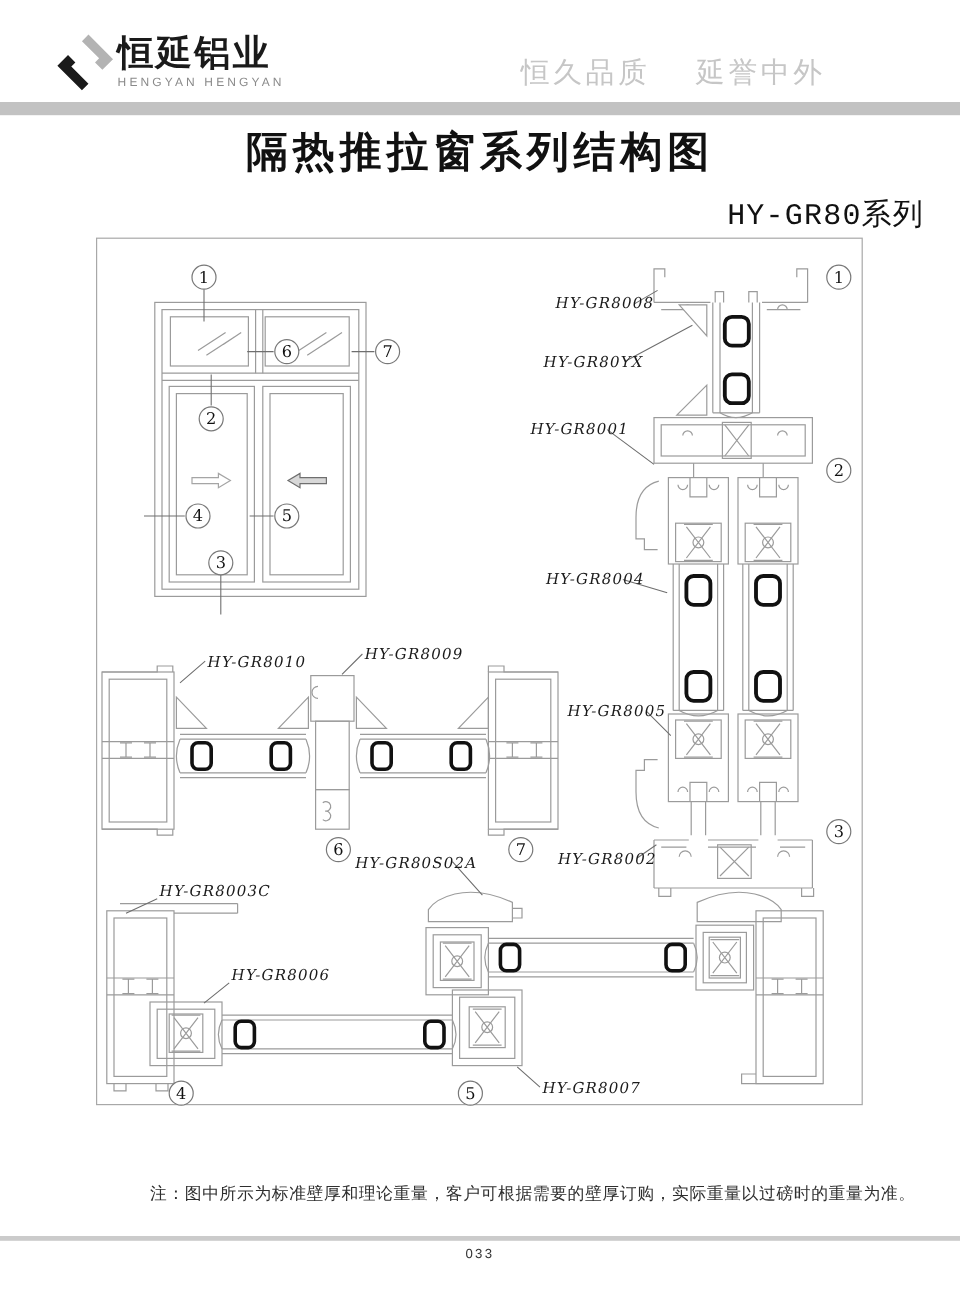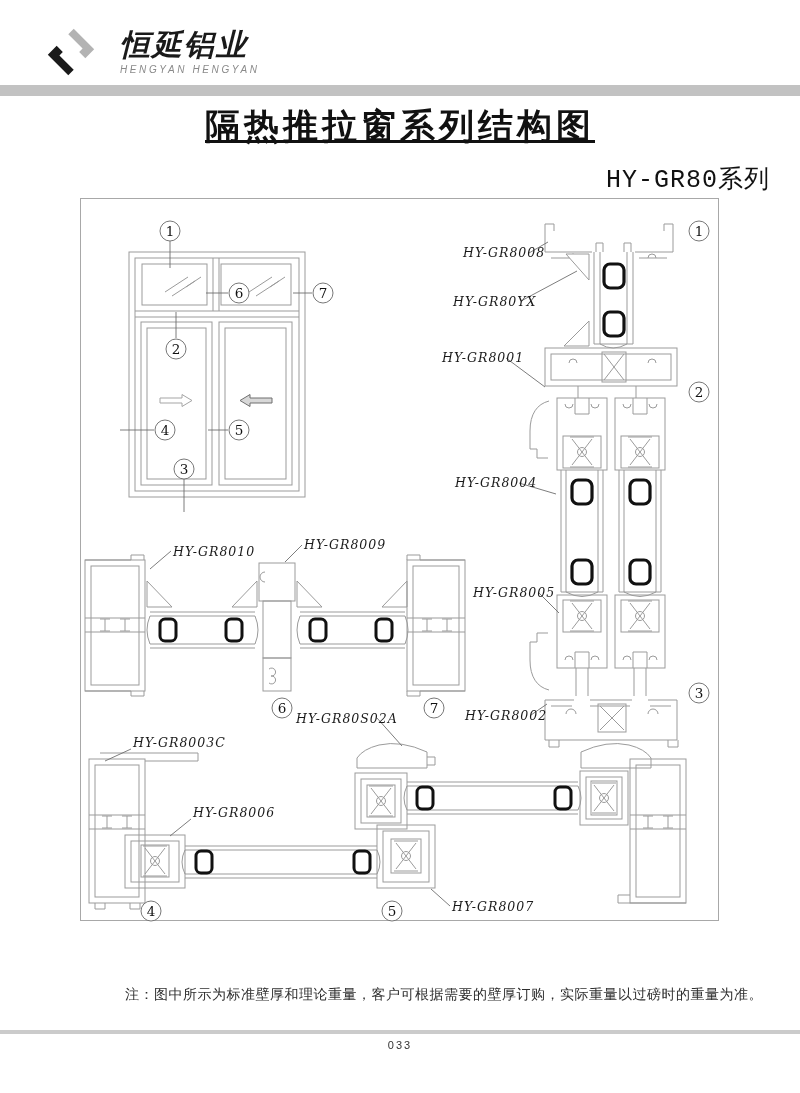--- a/index.html
+++ b/index.html
@@ -1,30 +1,30 @@
 <!DOCTYPE html>
 <html><head>
 <meta charset="utf-8">
 <style>
   html,body{margin:0;padding:0;background:#fff;}
   #page{position:relative;width:800px;height:1093px;background:#fff;overflow:hidden;
         font-family:"Liberation Sans","DejaVu Sans",sans-serif;}
   
   #logo{position:absolute;left:44px;top:24px;display:flex;align-items:center;}
   #logo svg{display:block;}
-  #logo .txt{margin-left:22px;font-style:italic;}
+  #logo .txt{margin-left:0;}
   #company-cn{font-size:30px;font-weight:bold;color:#1a1a1a;letter-spacing:2px;line-height:1;}
   #company-en{font-size:10px;color:#8a8a8a;letter-spacing:2.6px;margin-top:4px;}
   #slogan{position:absolute;right:112px;top:44px;display:flex;gap:38px;
           font-size:24px;color:#c6c6c6;letter-spacing:3px;}
   #header-bar{position:absolute;left:0;top:85px;width:800px;height:11px;background:#c2c2c2;}
   
   #page-title{position:absolute;left:0;top:103px;width:800px;text-align:center;
       font-family:"Liberation Serif","DejaVu Serif",serif;font-weight:bold;
-      font-size:35px;color:#111;letter-spacing:4px;text-decoration:underline;}
+      font-size:35px;color:#111;letter-spacing:4px;}
   #series-label{position:absolute;right:30px;top:162px;
       font-family:Liberation Mono, monospace;font-size:25px;color:#111;letter-spacing:1px;}
   
   #diagram{position:absolute;left:0;top:0;}
   .pf{stroke:#9b9b9b;fill:none;stroke-width:1;}
   .pfw{stroke:#9b9b9b;fill:#fff;stroke-width:1;}
   .ld{stroke:#6e6e6e;fill:none;stroke-width:0.9;}
   .lb{font:italic 12.5px "DejaVu Serif","Liberation Serif",serif;fill:#1a1a1a;letter-spacing:1px;}
   .mk-c{fill:#fff;stroke:#787878;stroke-width:1;}
   .mk-t{font:13.5px "DejaVu Serif","Liberation Serif",serif;fill:#111;text-anchor:middle;}
@@ -44,20 +44,24 @@
       <g transform="rotate(45)">
         <path d="M-15,-19 h30 v13 h-9 v-5 h-21 z" fill="#b3b3b3"></path>
         <path d="M15,19 h-30 v-13 h9 v5 h21 z" fill="#1a1a1a"></path>
       </g>
     </svg>
     <div class="txt">
       <div id="company-cn">恒延铝业</div>
       <div id="company-en">HENGYAN HENGYAN</div>
     </div>
   </div>
+  <div id="slogan">
+    <span>恒久品质</span>
+    <span>延誉中外</span>
+  </div>
   <div id="header-bar"></div>
 
   <div id="page-title">隔热推拉窗系列结构图</div>
   <div id="series-label">HY-GR80系列</div>
 
   <svg id="diagram" width="800" height="1093" viewBox="0 0 800 1093">
     <defs>
       <g id="bt" fill="none">
         <path d="M0,0 h24 M0,30 h24 M2,2 l20,26 M22,2 l-20,26"></path>
         <circle cx="12" cy="15" r="4.5"></circle>

